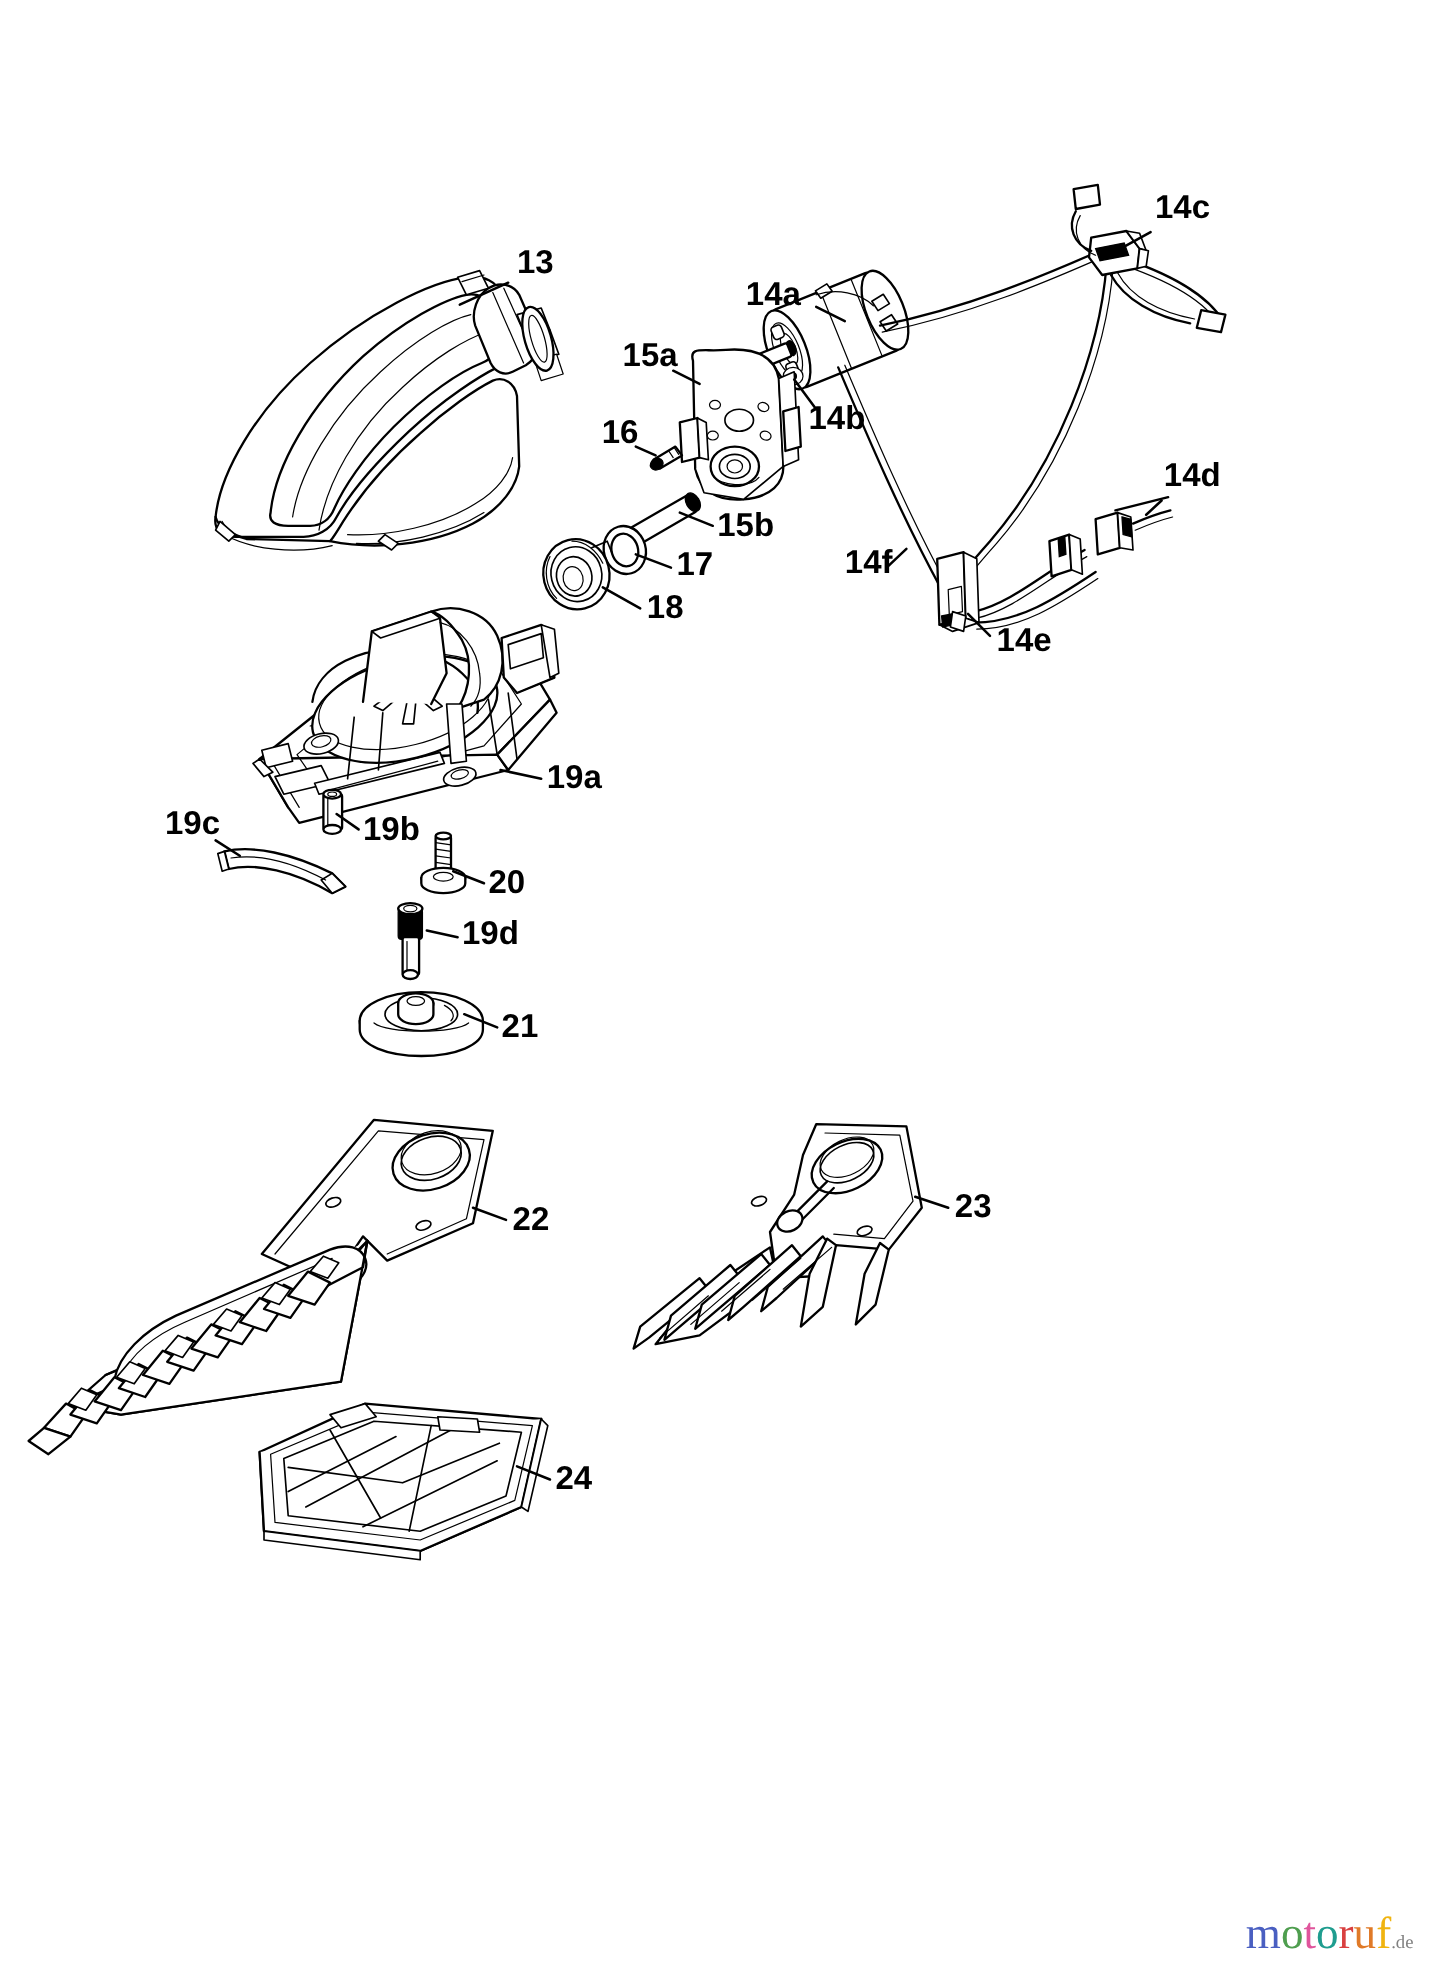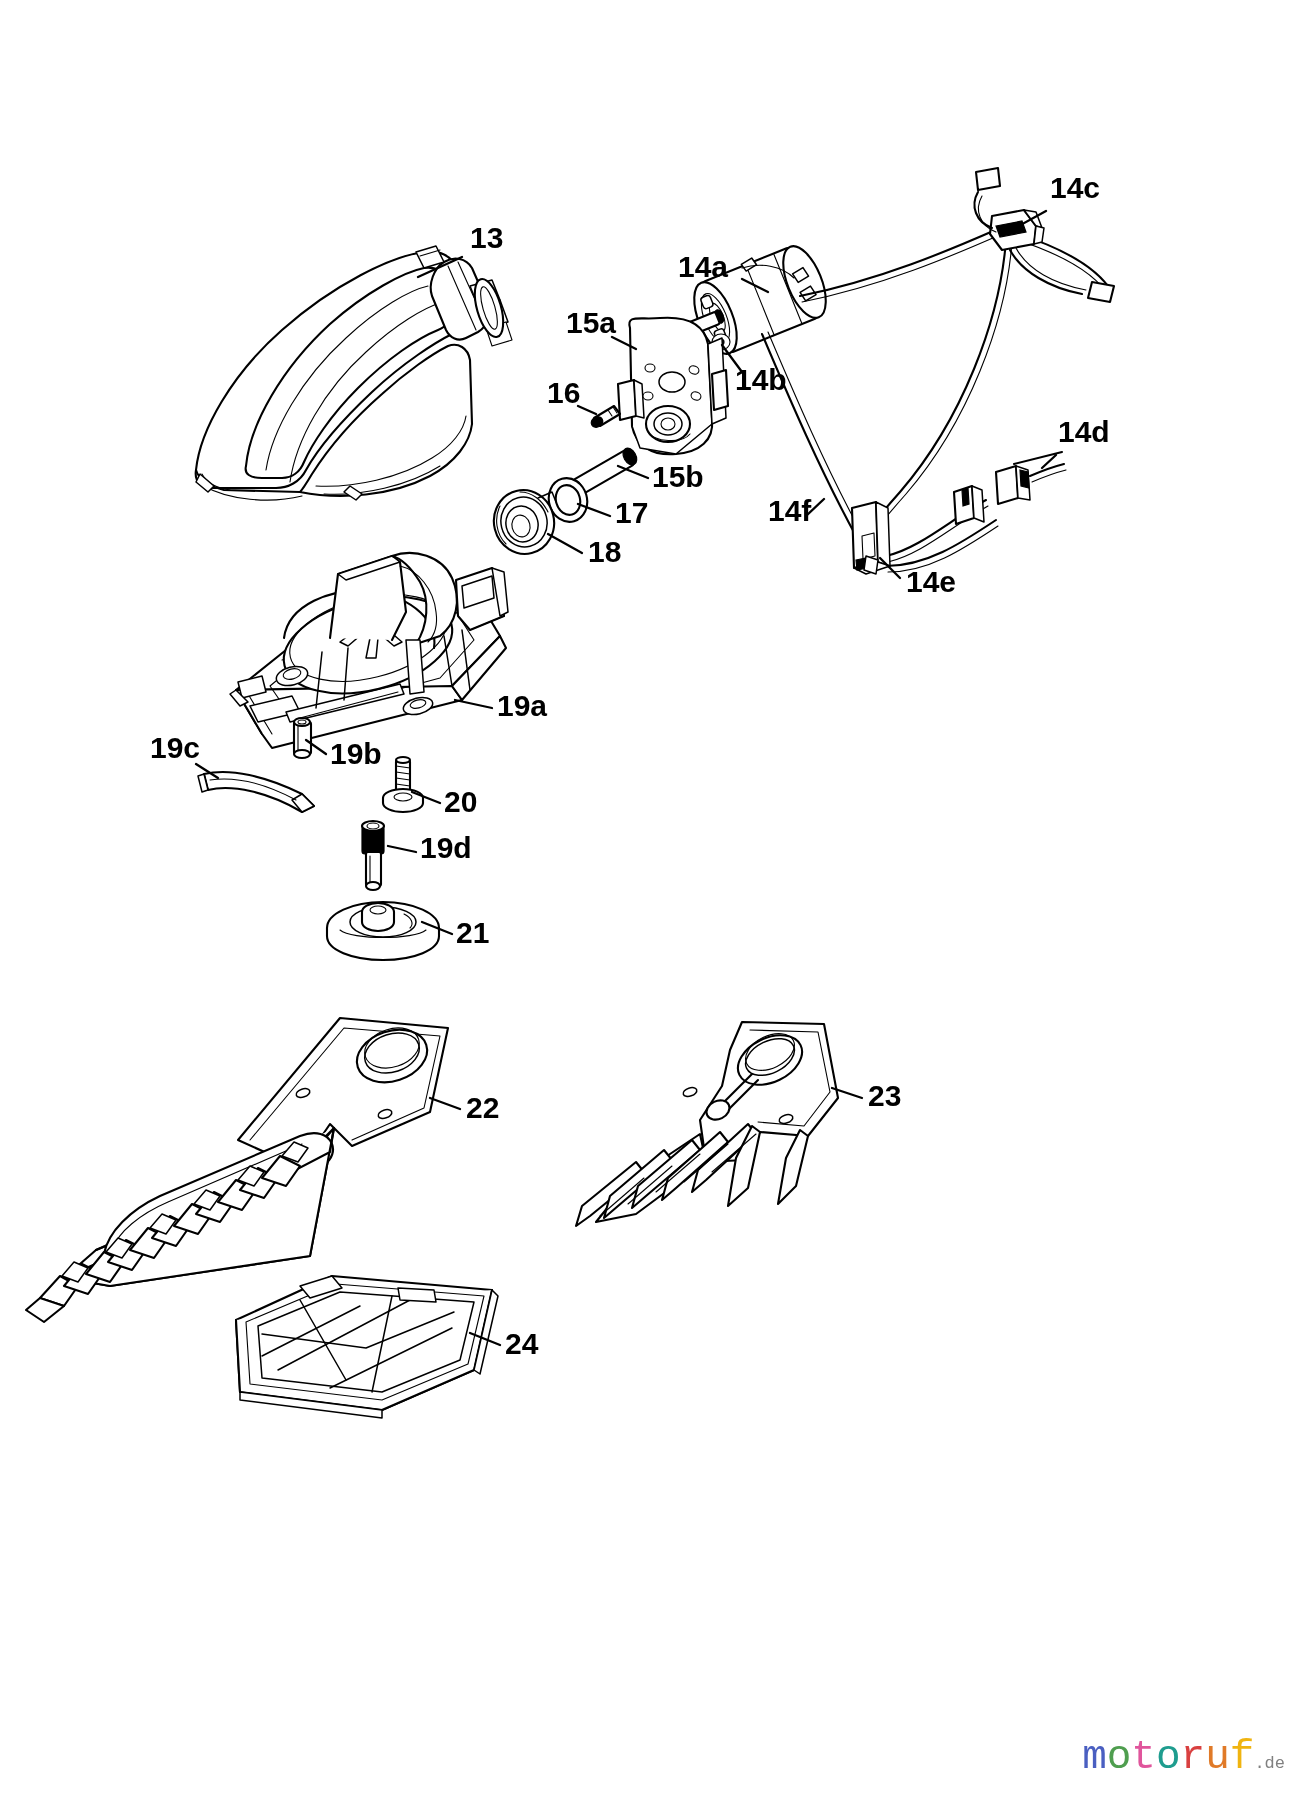--- a/index.html
+++ b/index.html
@@ -31,21 +31,21 @@
   .callout-text {
     font-family: "Liberation Sans", sans-serif;
     font-weight: bold;
     font-size: 30px;
     fill: #000000;
   }
   .wm {
     position: absolute;
     right: 22px;
     bottom: 22px;
-    font-family: Liberation Mono, monospace;
+    font-family: Liberation Serif, serif;
     font-size: 41px;
     letter-spacing: 0px;
     white-space: nowrap;
     line-height: 1;
   }
   .wm span { display: inline; }
   .wm .suffix {
     font-size: 17px;
     color: #808080;
   }

